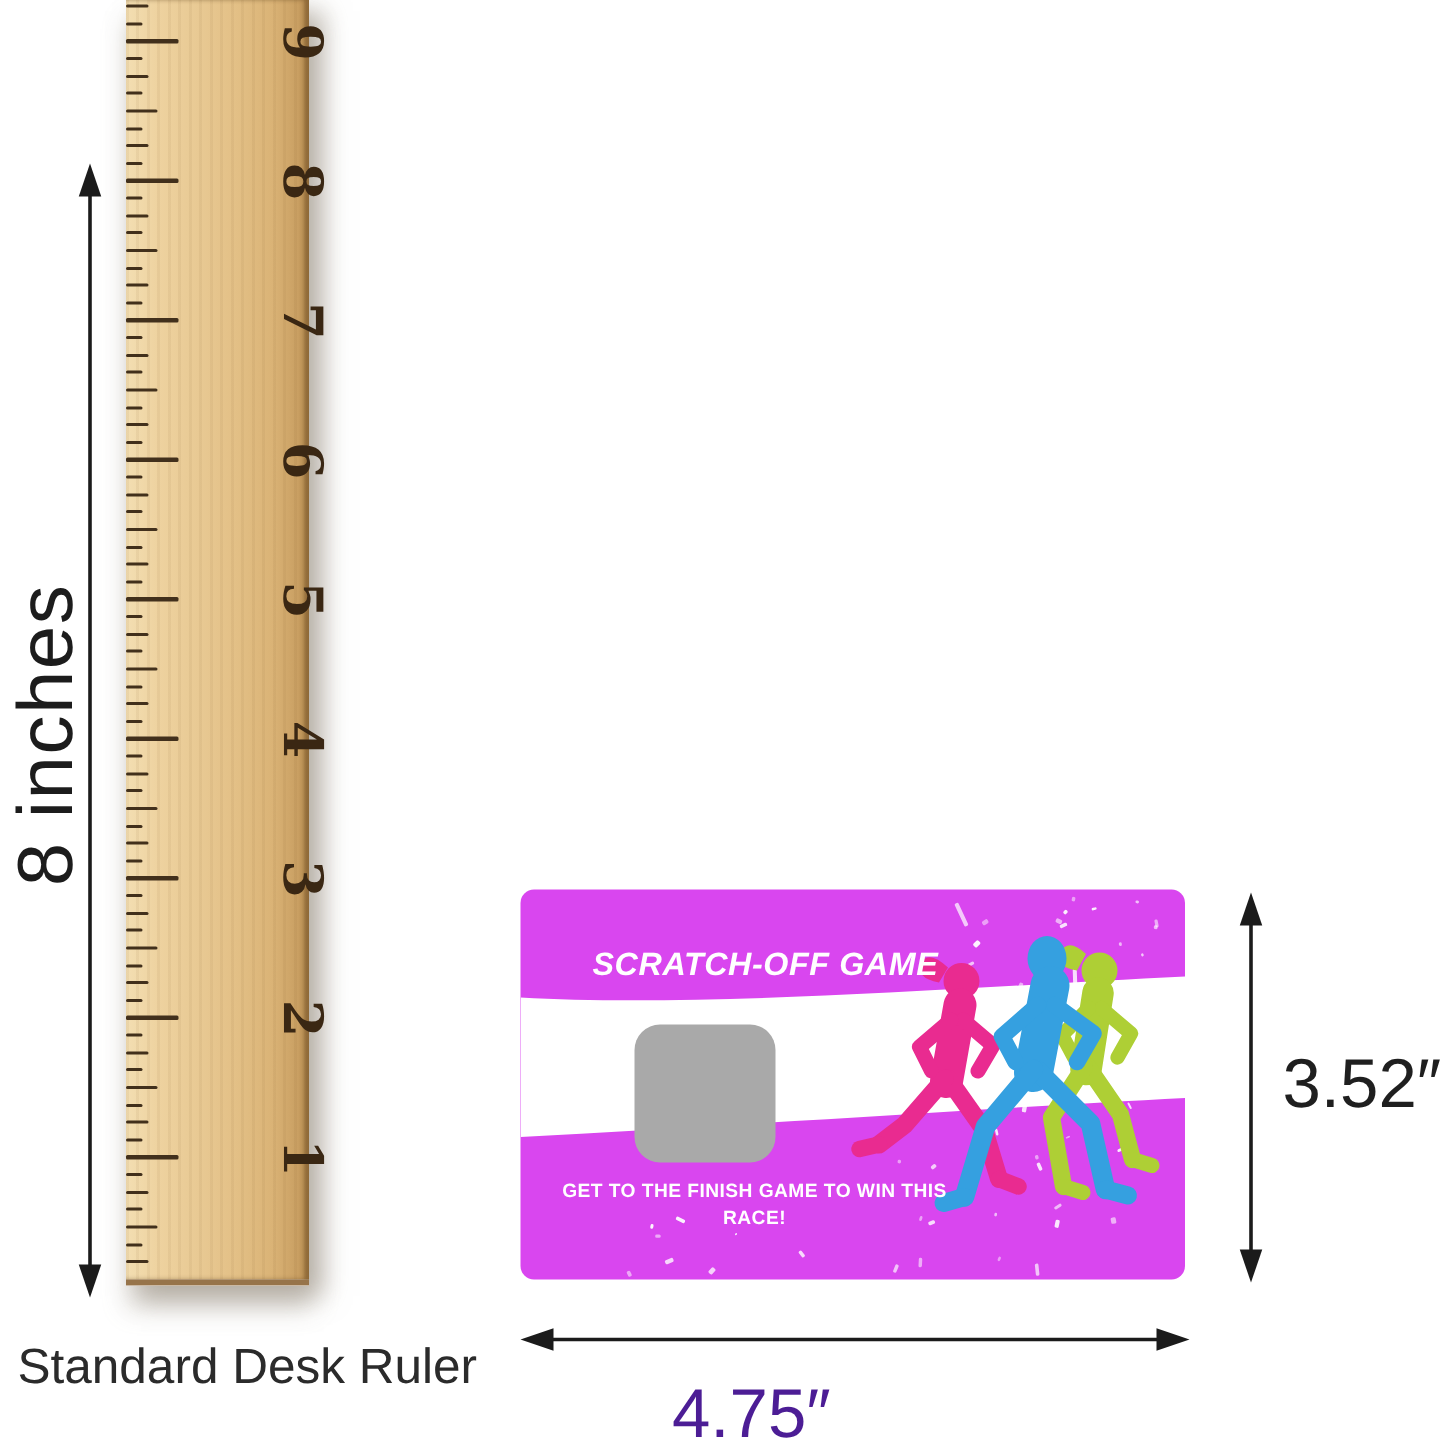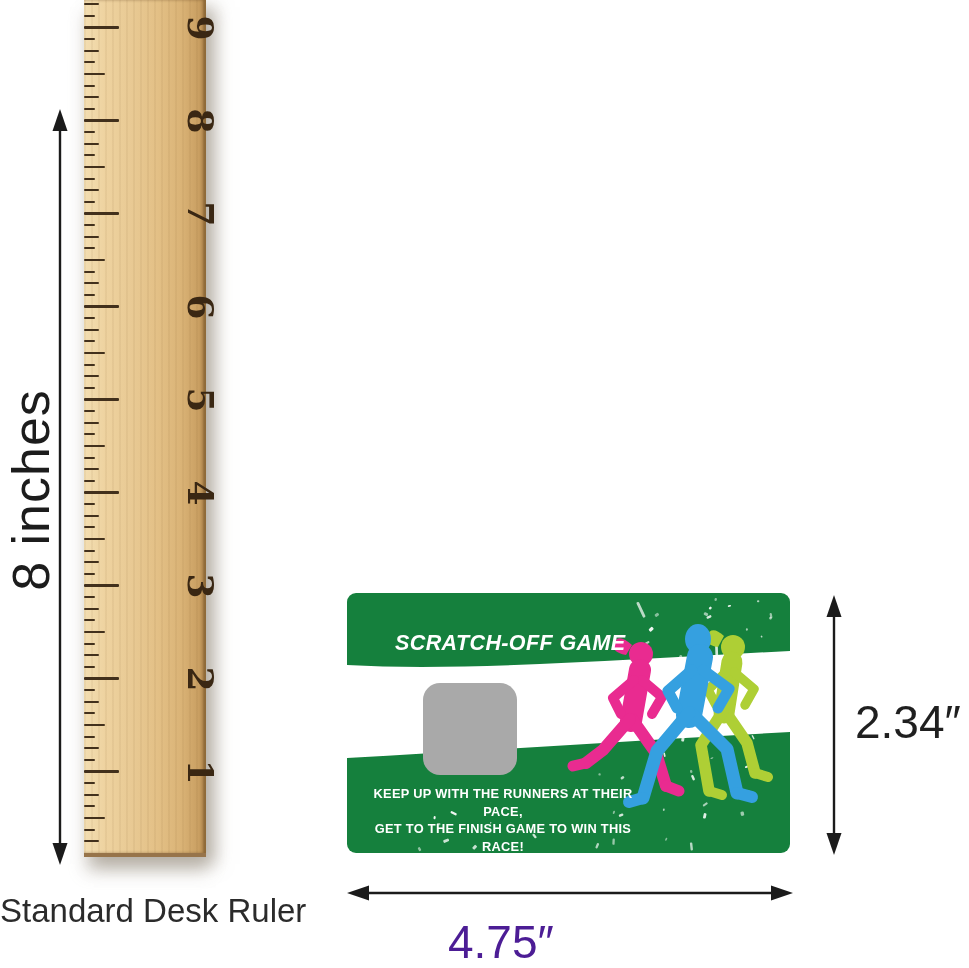--- a/index.html
+++ b/index.html
@@ -17,21 +17,21 @@
                 2px 14px 16px rgba(160,150,138,.45);}
   .tick{position:absolute;left:0;background:#42301c;border-radius:1px;}
   .ruler-num{position:absolute;width:36px;height:36px;line-height:36px;text-align:center;
     font-family:"DejaVu Serif",serif;font-weight:bold;font-size:36px;color:#3a2713;
     transform:rotate(90deg);}
 
   
   .v-arrow-left{position:absolute;left:42px;top:104px;}
   .height-label-ruler{position:absolute;left:-96px;top:462px;width:250px;height:56px;
     transform:rotate(-90deg);text-align:center;font-size:52px;color:#1c1c1c;letter-spacing:1px;}
-  .ruler-caption{position:absolute;left:0;top:891px;width:318px;text-align:left;
+  .ruler-caption{position:absolute;left:0;top:891px;width:318px;text-align:right;
     font-size:33px;line-height:39px;color:#2b2b2b;}
 
   
   .card{position:absolute;left:347px;top:593px;width:443px;height:260px;
     border-radius:9px;overflow:hidden;}
   .card svg{position:absolute;left:0;top:0;}
   .card-title{position:absolute;left:48px;top:38px;width:260px;
     font-size:21.5px;font-weight:bold;font-style:italic;color:#ffffff;
     letter-spacing:.4px;white-space:nowrap;}
   .card-tagline{position:absolute;left:6px;top:192px;width:300px;text-align:center;
@@ -140,21 +140,21 @@
     <line class="arrow-line" x1="18" y1="22" x2="18" y2="744"></line>
     <polygon class="arrow-head" points="18,5 10.5,27 25.5,27"></polygon>
     <polygon class="arrow-head" points="18,761 10.5,739 25.5,739"></polygon>
   </svg>
   <div class="height-label-ruler">8 inches</div>
 
   <div class="ruler-caption">
     <div>Standard Desk Ruler</div>
   </div>
 
-  <div class="card" style="background-color: #15803d;">
+  <div class="card" style="background-color: #d946ef;">
     <svg width="443" height="260" viewBox="0 0 443 260">
 
       <path fill="currentColor" d="M0,72 C120,79 300,65 443,58 L443,139 C310,146 150,157 0,165 Z" style="color: rgb(255, 255, 255);"></path>
 
       <g id="speckles" fill="#ffffff">
           <rect x="291.7" y="8.6" width="16.7" height="2.8" rx="1" opacity="0.71" transform="rotate(65 291.7 8.6)"></rect>
           <rect x="357.6" y="18.9" width="4.3" height="2.9" rx="1" opacity="0.58" transform="rotate(25 357.6 18.9)"></rect>
           <rect x="400.8" y="35.1" width="2.5" height="2.0" rx="1" opacity="0.60" transform="rotate(86 400.8 35.1)"></rect>
           <rect x="333.0" y="61.7" width="2.7" height="3.3" rx="1" opacity="0.55" transform="rotate(23 333.0 61.7)"></rect>
           <rect x="312.4" y="21.9" width="4.2" height="3.0" rx="1" opacity="0.49" transform="rotate(146 312.4 21.9)"></rect>
@@ -250,31 +250,30 @@
         <path d="M345,77 L321,98 L330,115" stroke-width="11"></path>
         <path d="M344,120 L380,156 L390,200" stroke-width="13"></path>
         <path d="M390,200 L405,204" stroke-width="12"></path>
         <path d="M342,120 L310,158 L296,205" stroke-width="13"></path>
         <path d="M296,205 L282,209" stroke-width="12"></path>
       </g>
     </svg>
 
     <div class="card-title">SCRATCH-OFF GAME</div>
     <div class="card-tagline">
-      <div>KEEP UP WITH THE RUNNERS AT THEIR PACE,</div>
       <div>GET TO THE FINISH GAME TO WIN THIS RACE!</div>
     </div>
   </div>
 
   <svg class="v-arrow-right" width="34" height="268">
     <line class="arrow-line" x1="16" y1="20" x2="16" y2="248"></line>
     <polygon class="arrow-head" points="16,4 8.5,26 23.5,26"></polygon>
     <polygon class="arrow-head" points="16,264 8.5,242 23.5,242"></polygon>
   </svg>
-  <div class="height-label-card">2.34″</div>
+  <div class="height-label-card">3.52″</div>
 
   <svg class="h-arrow-bottom" width="456" height="28">
     <line class="arrow-line" x1="22" y1="14" x2="434" y2="14"></line>
     <polygon class="arrow-head" points="5,14 27,6.5 27,21.5"></polygon>
     <polygon class="arrow-head" points="451,14 429,6.5 429,21.5"></polygon>
   </svg>
   <div class="width-label-card">4.75″</div>
 
 </div>
 

